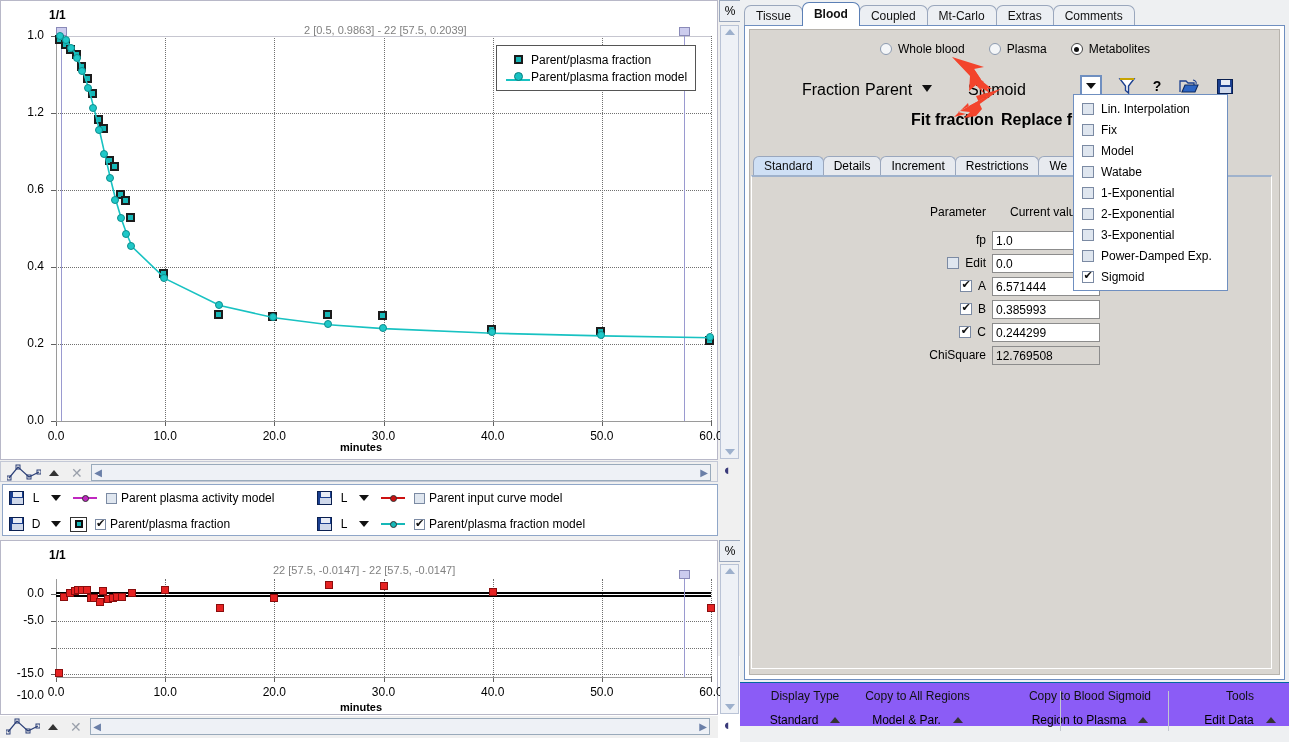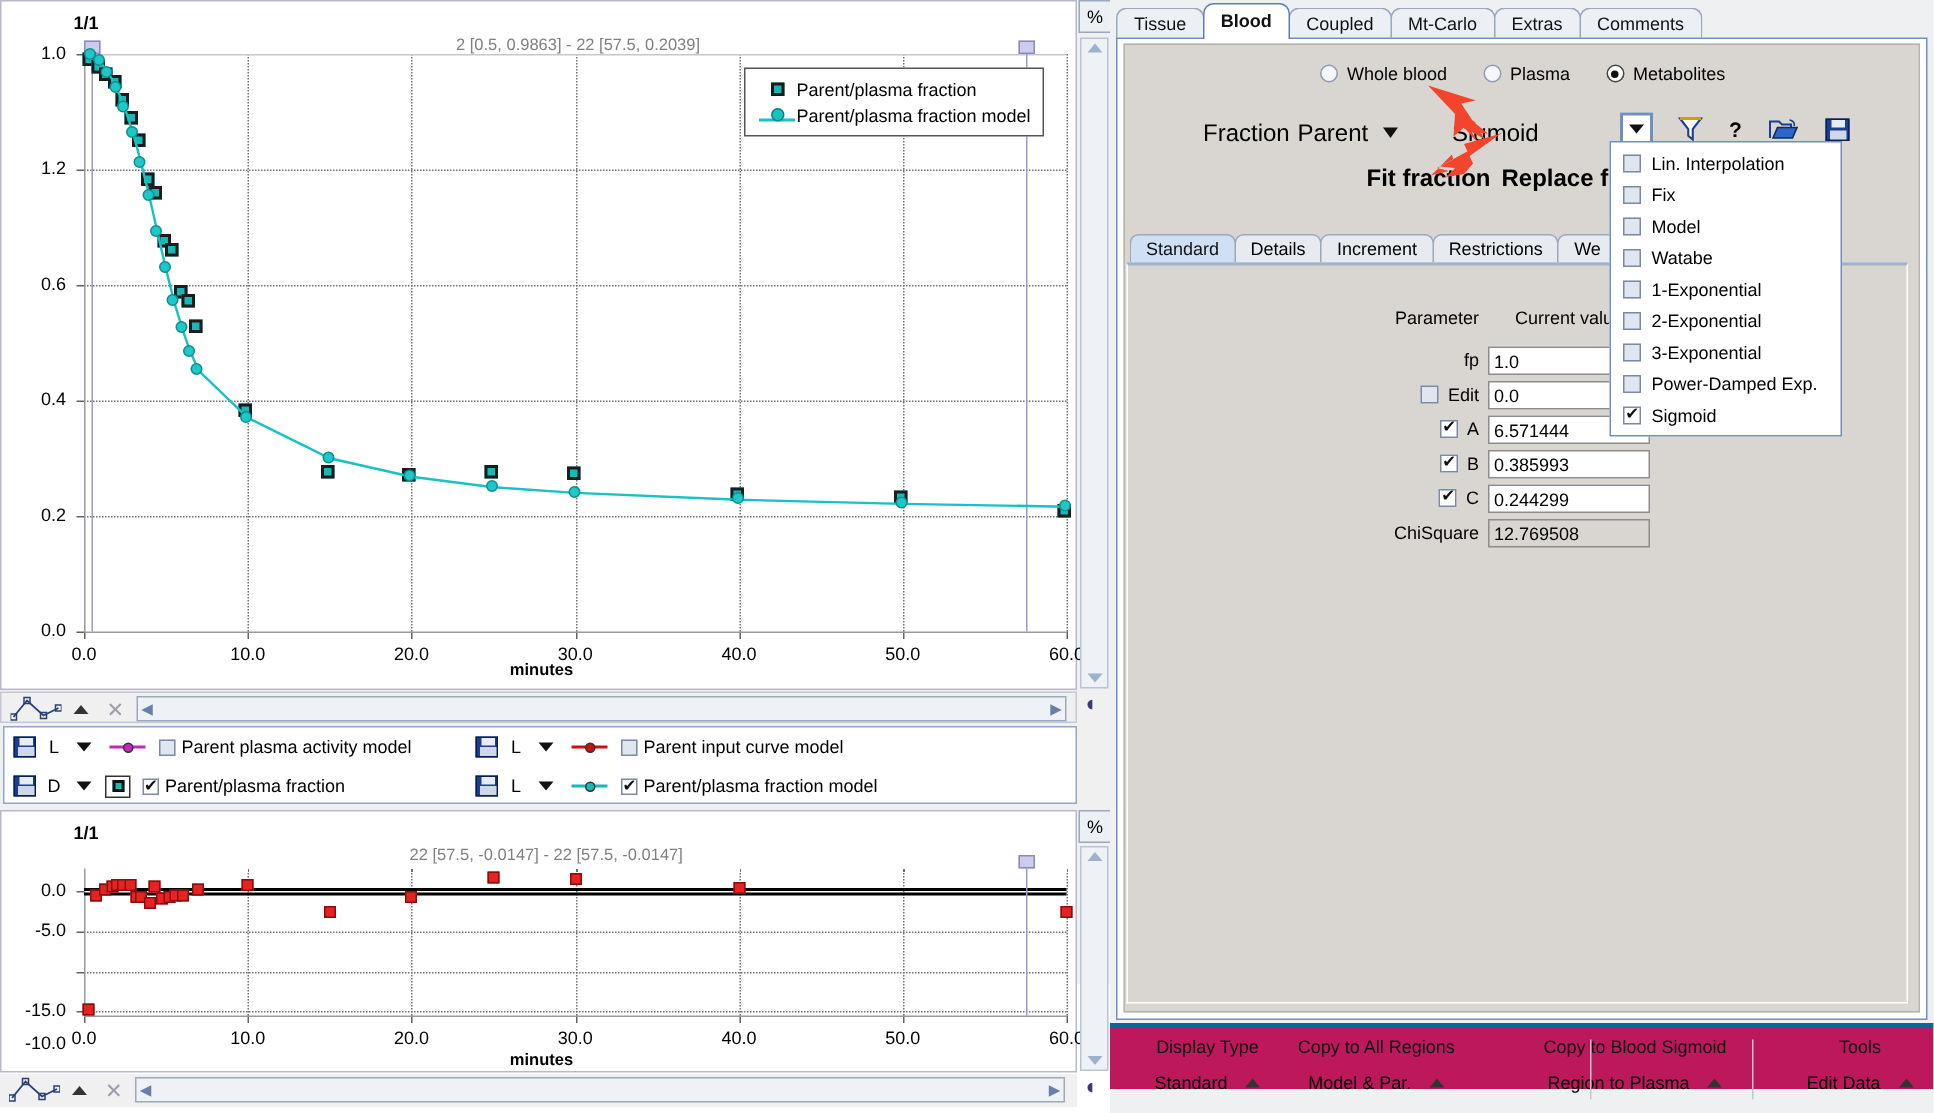--- a/index.html
+++ b/index.html
@@ -118,21 +118,21 @@
 
   
   #ddmenu { position:absolute; left:1073px; top:94px; width:155px; background:#ffffff; border:1px solid #6f8fc0; z-index:50; padding:3px 0; }
   .mi { display:flex; align-items:center; height:21px; padding-left:8px; font-size:12px; }
   .mi .chk { margin-right:7px; }
 
   
   .redarrow { position:absolute; z-index:40; }
 
   
-  #btmpanel { position:absolute; left:740px; top:682px; width:549px; height:44px; background:#be185d; border-top:3px solid #0369a1; }
+  #btmpanel { position:absolute; left:740px; top:682px; width:549px; height:44px; background:#8b5cf6; border-top:1px solid #0369a1; }
   .bgroup { position:absolute; top:6px; text-align:center; }
   .bgtitle { font-size:12px; color:#111; }
   .bgval { font-size:12px; margin-top:10px; display:flex; align-items:center; justify-content:center; gap:12px; }
   .vdiv { position:absolute; top:8px; width:1px; height:40px; background:#c2c7d0; }
 
   .obscured { position:absolute; font-size:12px; color:#555; }
 </style>
 </head>
 <body>
 

